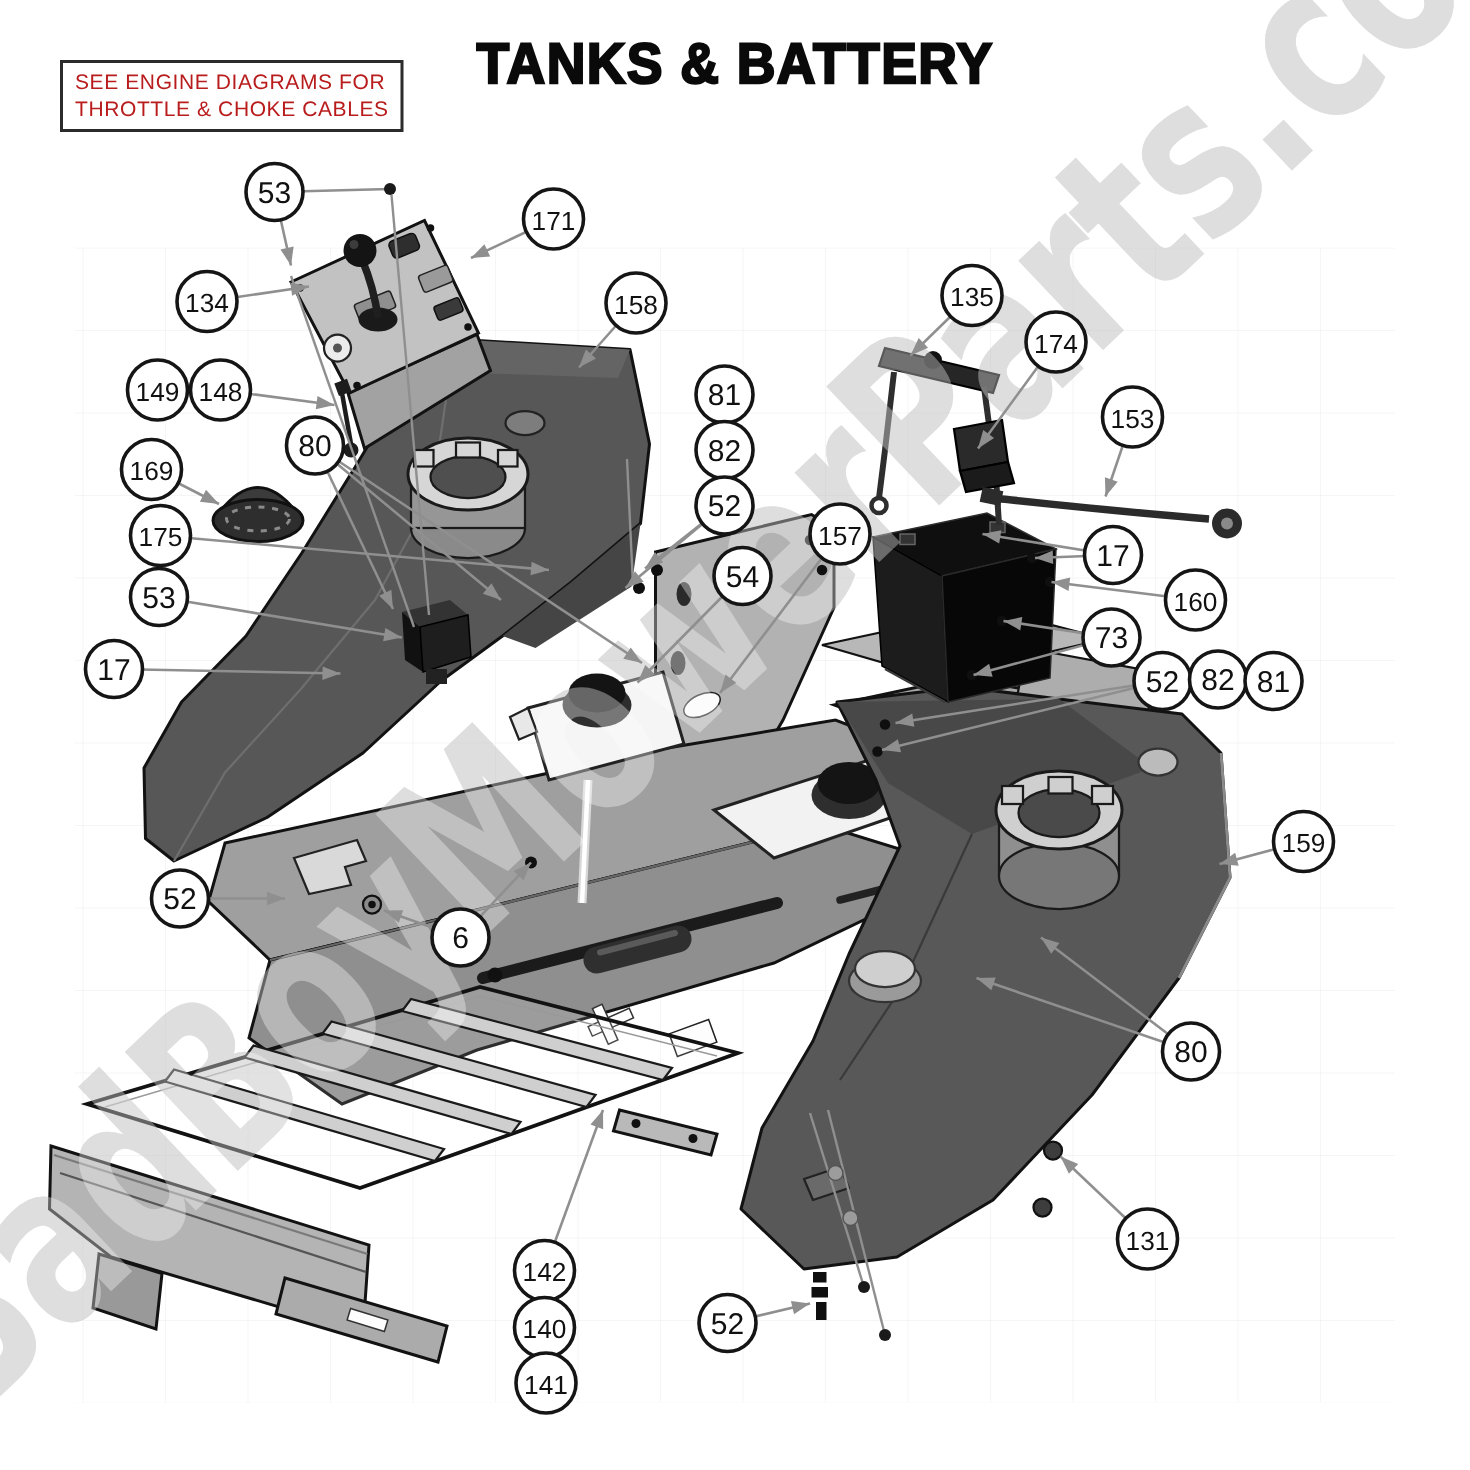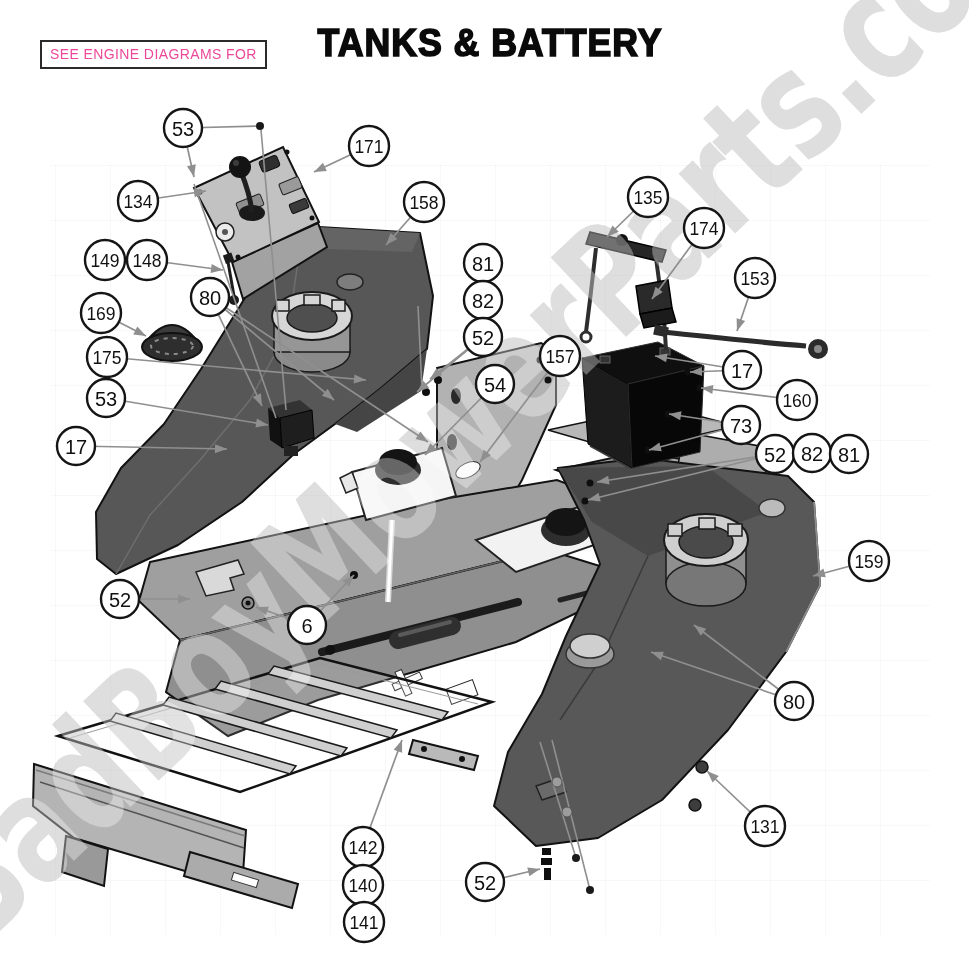--- a/index.html
+++ b/index.html
@@ -4,21 +4,21 @@
 <style>
   html,body{margin:0;padding:0;background:#fff;}
   .canvas{position:relative;width:980px;height:980px;background:#ffffff;overflow:hidden;
           font-family:"Liberation Sans",sans-serif;}
   .layer{position:absolute;left:0;top:0;width:980px;height:980px;}
   svg{display:block;}
   .page-title{position:absolute;top:22px;left:50%;transform:translateX(-50%) scaleX(.94);
      font-size:38px;font-weight:bold;letter-spacing:1px;color:#0a0a0a;
      -webkit-text-stroke:1.6px #0a0a0a;white-space:nowrap;z-index:6;}
   .note-box{position:absolute;left:40px;top:40px;border:2px solid #2b2b2b;background:#fff;
-     padding:3px 8px 4px 8px;font-size:14px;line-height:1.32;color:#ec4899;
+     padding:3px 8px 4px 8px;font-size:14px;line-height:1.32;color:#b91c1c;
      letter-spacing:.4px;z-index:6;white-space:nowrap;}
   #wm-under{z-index:1;}
   #art{z-index:2;}
   #wm-over{z-index:3;pointer-events:none;}
   #overlay{z-index:4;}
   .wm-text{font-family:"DejaVu Sans",sans-serif;font-weight:bold;font-size:150px;}
 </style>
 </head>
 <body>
 
@@ -449,14 +449,15 @@
       </g>
       <g>
         <circle cx="485" cy="882" r="19" fill="#ffffff" stroke="#151515" stroke-width="2.4"></circle>
         <text x="485" y="883" text-anchor="middle" dominant-baseline="central" font-size="20" font-family="&quot;Liberation Sans&quot;,sans-serif" fill="#111111">52</text>
       </g>
     </svg>
 
   <div class="page-title">TANKS &amp; BATTERY</div>
   <div class="note-box">
     <div>SEE ENGINE DIAGRAMS FOR</div>
+    <div>THROTTLE &amp; CHOKE CABLES</div>
   </div>
 </div>
 
 </body></html>

